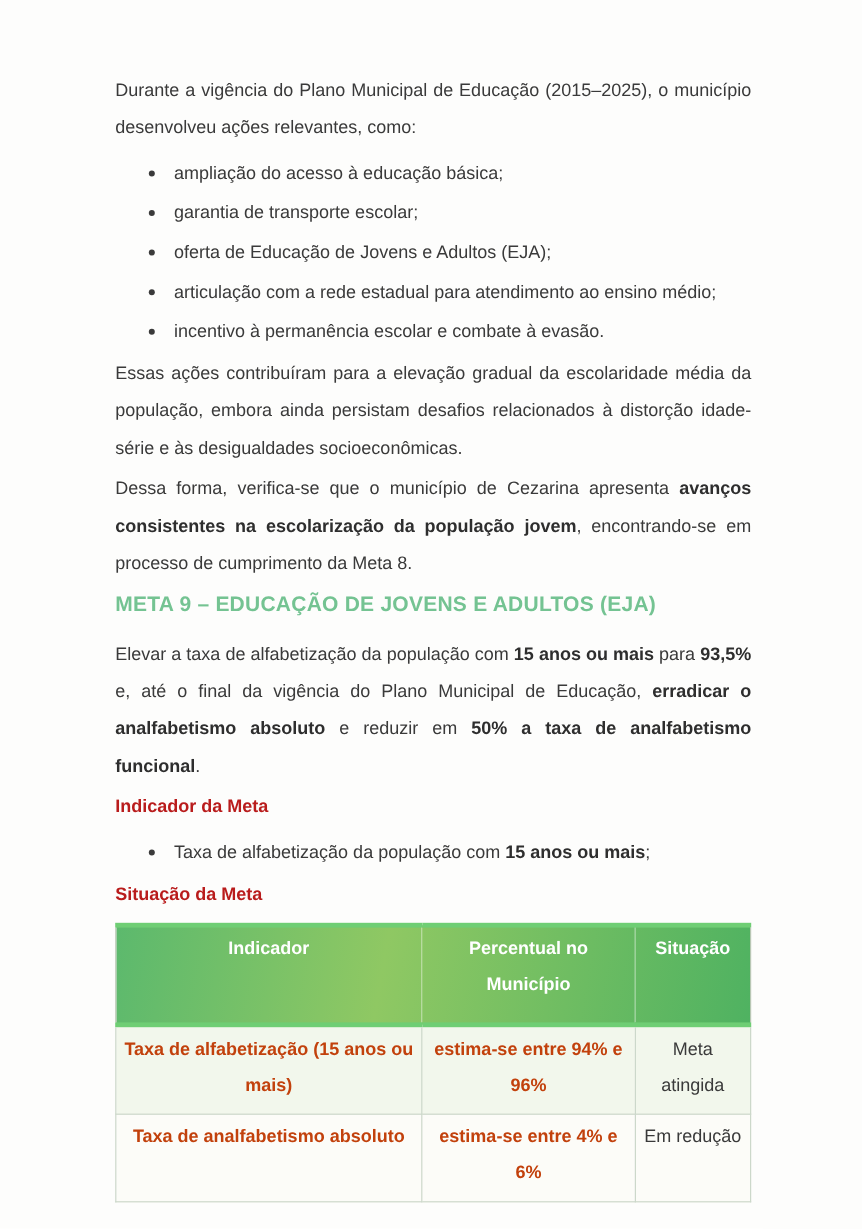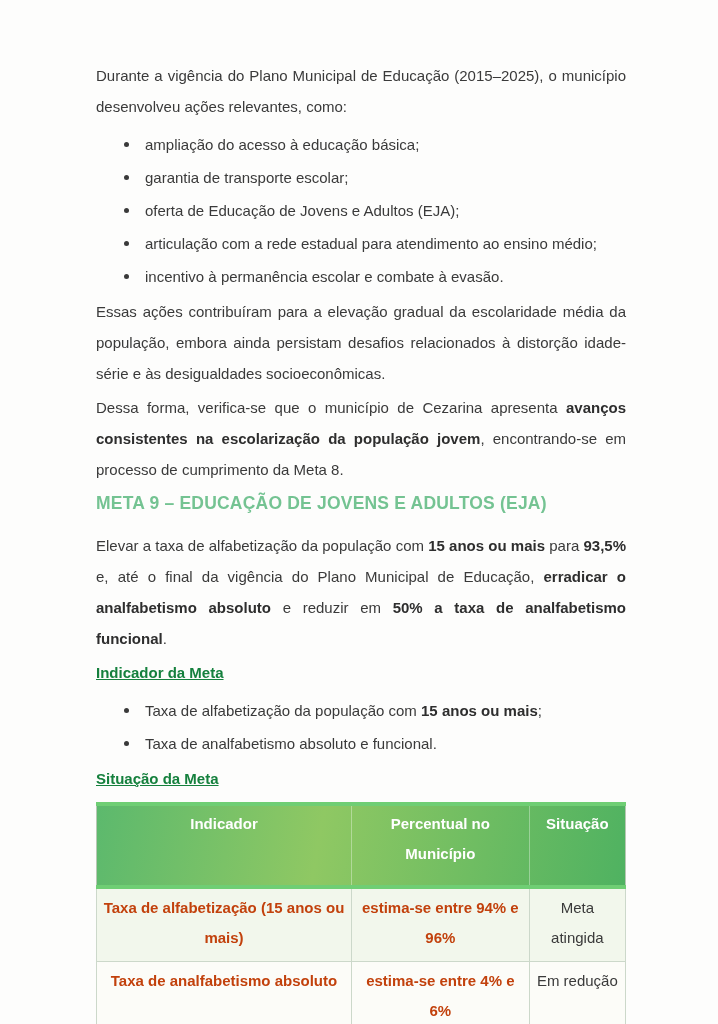--- a/index.html
+++ b/index.html
@@ -52,24 +52,23 @@
     font-size: 17.5px;
     font-weight: bold;
     color: var(--green-heading, #74c392);
     line-height: 30px;
     margin: 3px 0 12px 0;
     letter-spacing: 0.2px;
   }
   h2.sub-heading {
     font-size: 15px;
     font-weight: bold;
-    color: #15803d;
+    color: #b91c1c;
     line-height: 30px;
     margin: 4px 0 6px 0;
-    text-decoration: underline;
   }
 
   table.meta-table {
     width: 100%;
     border-collapse: collapse;
     table-layout: fixed;
     margin-top: 8px;
     border: 1px solid #b8c7b4;
   }
   table.meta-table thead tr {
@@ -127,21 +126,20 @@
   <p class="para"><span>Dessa forma, verifica-se que o município de Cezarina apresenta </span><span class="b">avanços consistentes na escolarização da população jovem</span><span>, encontrando-se em processo de cumprimento da Meta 8.</span></p>
 
   <h1 class="meta-heading">META 9 – EDUCAÇÃO DE JOVENS E ADULTOS (EJA)</h1>
 
   <p class="para"><span>Elevar a taxa de alfabetização da população com </span><span class="b">15 anos ou mais</span><span> para </span><span class="b">93,5%</span><span> e, até o final da vigência do Plano Municipal de Educação, </span><span class="b">erradicar o analfabetismo absoluto</span><span> e reduzir em </span><span class="b">50% a taxa de analfabetismo funcional</span><span>.</span></p>
 
   <h2 class="sub-heading">Indicador da Meta</h2>
 
   <ul class="bullets">
       <li><span>Taxa de alfabetização da população com </span><span class="b">15 anos ou mais</span><span>;</span></li>
-      <li><span>Taxa de analfabetismo absoluto e funcional.</span></li>
     </ul>
 
   <h2 class="sub-heading">Situação da Meta</h2>
 
   <table class="meta-table">
     <colgroup>
       <col class="col-indicador">
       <col class="col-percentual">
       <col class="col-situacao">
     </colgroup>

